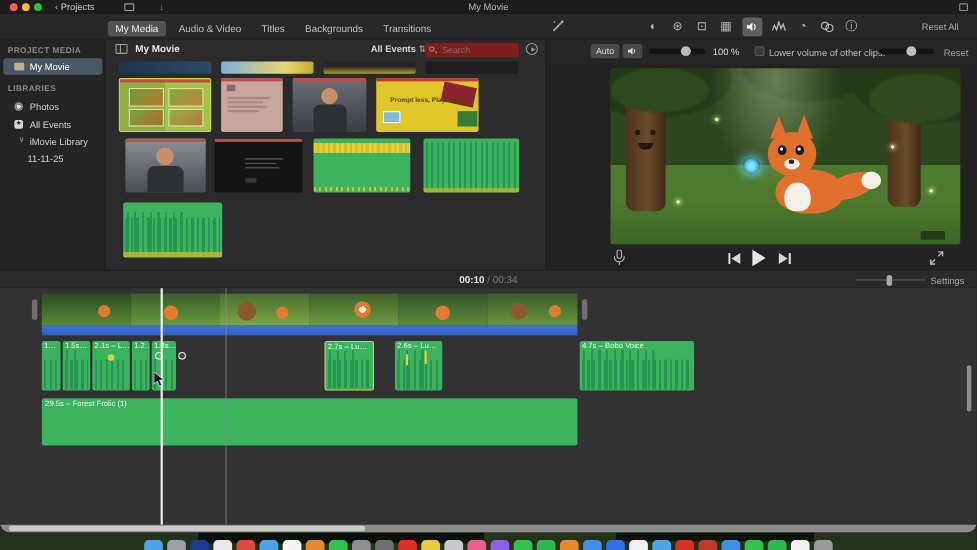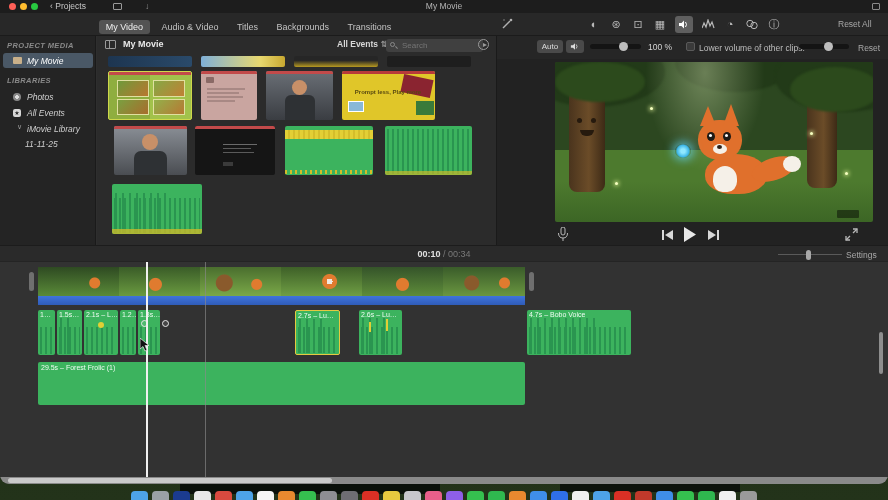--- a/index.html
+++ b/index.html
@@ -16,31 +16,31 @@
   .tab.active{background:#535353;color:#f0f0f0;}
   .insp-ic{position:absolute;top:3px;width:18px;height:17px;text-align:center;color:#b8b8b8;font-size:11px;line-height:17px;border-radius:3px;}
   .insp-ic.sel{background:#5f5f5f;color:#fff;}
   
   #volrow{position:absolute;left:497px;top:36px;width:391px;height:23px;background:#262626;}
   .mini-btn{position:absolute;top:4px;height:13px;background:#4a4a4a;border-radius:3px;color:#ddd;font-size:8px;line-height:13px;text-align:center;}
   .slider-track{position:absolute;top:8px;height:5px;background:#141414;border-radius:3px;}
   .slider-thumb{position:absolute;top:-2px;width:9px;height:9px;background:#bdbdbd;border-radius:50%;}
   .cb{position:absolute;top:6px;width:9px;height:9px;background:#3a3a3a;border:1px solid #5a5a5a;border-radius:2px;}
   
-  #sidebar{position:absolute;left:0;top:36px;width:96px;height:209px;background:#242424;border-right:1px solid #1a1a1a;font-style:italic;}
+  #sidebar{position:absolute;left:0;top:36px;width:96px;height:209px;background:#242424;border-right:1px solid #1a1a1a;}
   .sb-h{color:#8a8a8a;font-size:7.5px;font-weight:bold;letter-spacing:.4px;}
   .sb-item{color:#cfcfcf;font-size:8.5px;}
   
   #browser{position:absolute;left:97px;top:36px;width:400px;height:209px;background:#2b2b2b;border-right:1px solid #1a1a1a;}
   #bheader{position:absolute;left:0;top:0;width:400px;height:19px;}
   .thumb{position:absolute;border-radius:2px;overflow:hidden;}
   .redbar{position:absolute;left:0;top:0;right:0;height:2.5px;background:#c24a4a;}
   .wavebars{position:absolute;left:2px;right:2px;bottom:1px;height:60%;background:repeating-linear-gradient(90deg,#2a9550 0 2px,rgba(0,0,0,0) 2px 5px);}
   .wavebars2{position:absolute;left:3px;right:35%;bottom:1px;height:80%;background:repeating-linear-gradient(90deg,#2a9550 0 2px,rgba(0,0,0,0) 2px 7px);}
-  #searchbox{position:absolute;left:289px;top:3px;width:97px;height:13px;background:#404040;border-radius:3px;color:#777;}
+  #searchbox{position:absolute;left:289px;top:3px;width:86px;height:13px;background:#7f1d1d;border-radius:3px;color:#777;}
   #searchbox input{position:absolute;left:16px;top:1px;width:66px;height:11px;background:transparent;border:none;color:#999;font-size:8px;outline:none;}
   .mag{position:absolute;left:4px;top:3px;width:5px;height:5px;border:1px solid #888;border-radius:50%;}
   .mag::after{content:"";position:absolute;left:4px;top:4px;width:3px;height:1px;background:#888;transform:rotate(45deg);}
   
   #viewer{position:absolute;left:497px;top:59px;width:391px;height:186px;background:#222;}
   #video{position:absolute;left:58px;top:3px;width:318px;height:160px;border-radius:2px;overflow:hidden;background:linear-gradient(180deg,#2c4720 0 55%,#4d7a2e 55% 75%,#3c6625 100%);}
   .canopy{position:absolute;border-radius:50%;background:#223a18;filter:blur(1px);}
   .beam{position:absolute;left:90px;top:0;width:120px;height:110px;background:radial-gradient(ellipse at 50% 10%,rgba(240,255,200,.35),rgba(0,0,0,0) 70%);}
   .trunk{position:absolute;background:linear-gradient(90deg,#4a341d,#6b4c28 55%,#3d2a16);border-radius:8px;}
   .foxpart{position:absolute;background:#e0702c;}
@@ -116,21 +116,21 @@
       <div class="tl" style="left:31px;background:#28c840;"></div>
       <div class="abs tbtxt" style="left:50px;top:0;"><span>‹</span> <span>Projects</span></div>
       <div class="abs" style="left:113px;top:3px;width:9px;height:7px;border:1px solid #9a9a9a;border-radius:1px;"></div>
       <div class="abs tbtxt" style="left:145px;top:0;color:#9a9a9a;">↓</div>
       <div class="abs tbtxt" style="left:0;top:0;width:888px;text-align:center;color:#b5b5b5;pointer-events:none;">My Movie</div>
       <div class="abs" style="left:872px;top:3px;width:8px;height:7px;border:1px solid #8a8a8a;border-radius:1px;"></div>
     </div>
 
     <div id="toolrow">
       <div class="abs" style="left:0;top:3px;width:497px;text-align:center;">
-        <span class="tab active">My Video</span>
+        <span class="tab active">My Media</span>
         <span class="tab">Audio &amp; Video</span>
         <span class="tab">Titles</span>
         <span class="tab">Backgrounds</span>
         <span class="tab">Transitions</span>
       </div>
 
       <svg class="abs" style="left:500px;top:4px;" width="14" height="14" viewBox="0 0 14 14">
           <line x1="3" y1="11" x2="10" y2="4" stroke="#b0b0b0" stroke-width="1.5"></line>
           <circle cx="11" cy="3" r="1.3" fill="#b0b0b0"></circle>
           <circle cx="4" cy="3" r="0.8" fill="#8a8a8a"></circle>

